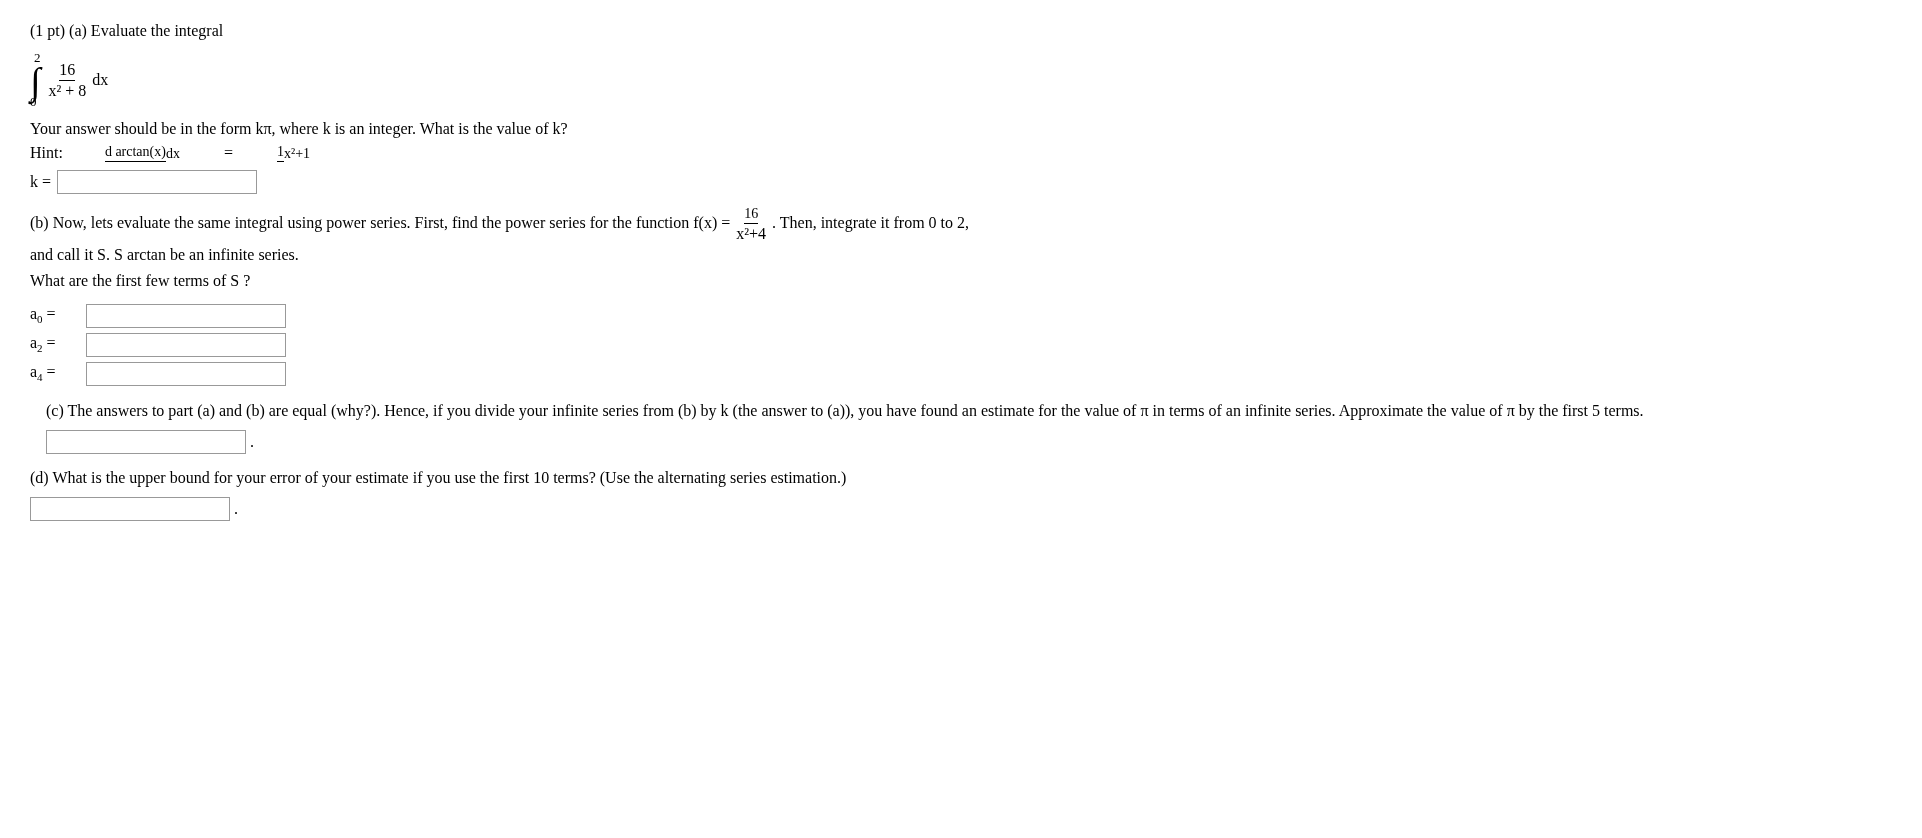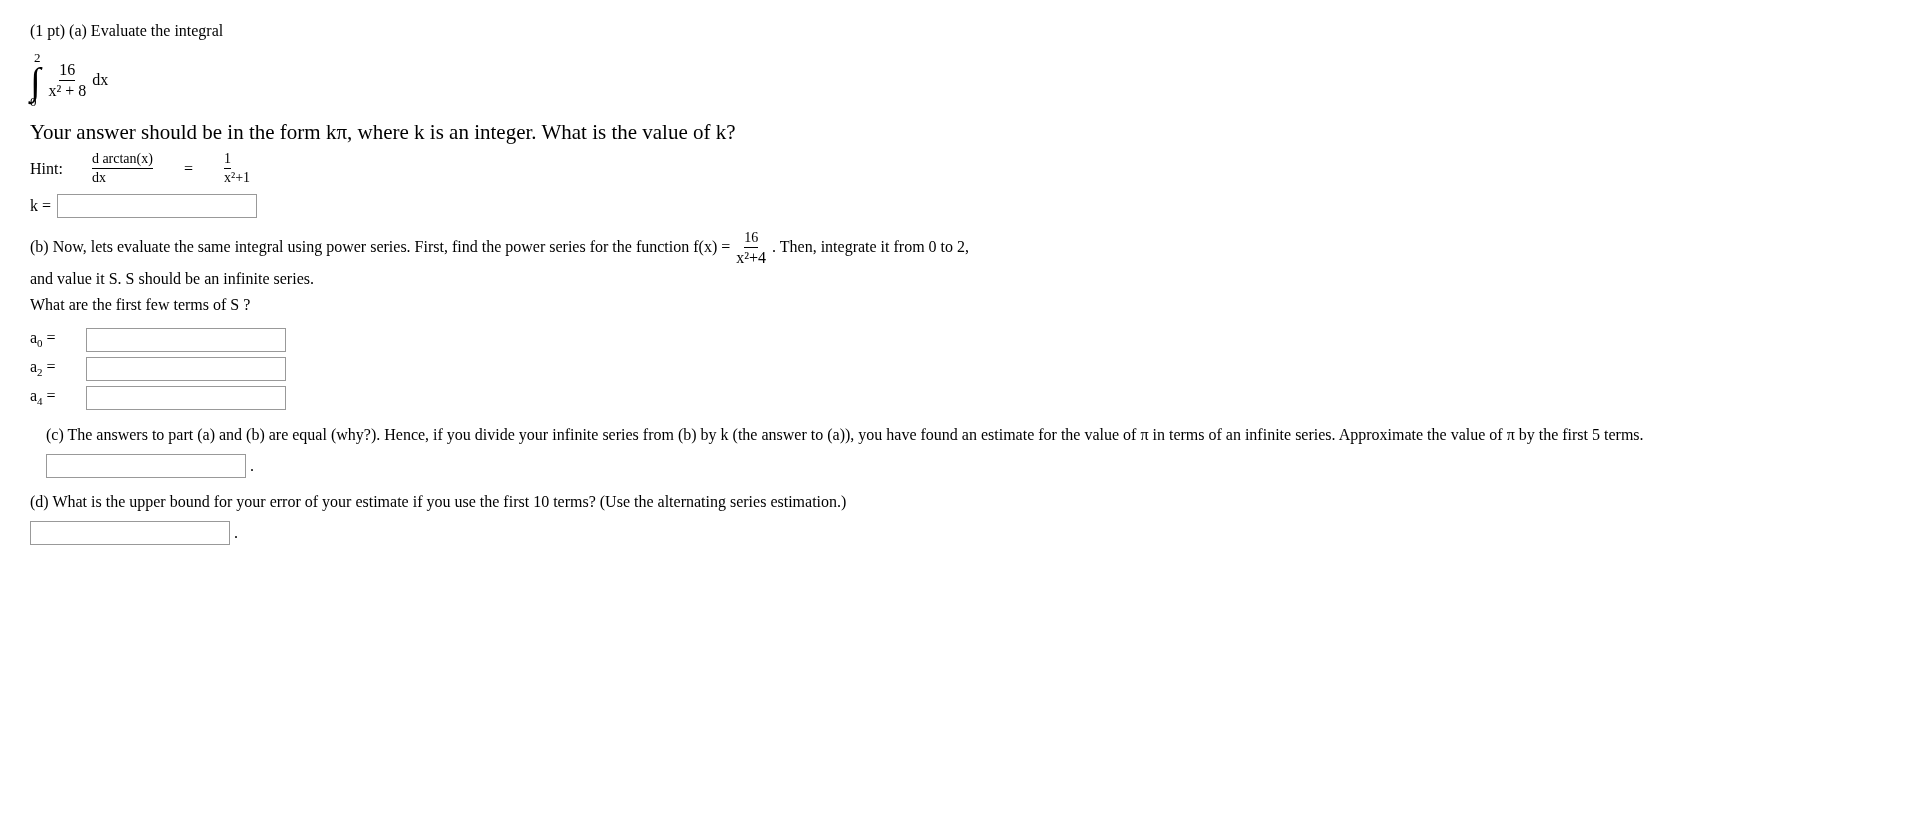--- a/index.html
+++ b/index.html
@@ -85,41 +85,40 @@
       padding-top: 1px;
       text-align: center;
       white-space: nowrap;
     }
 
     .dx-term {
       margin-left: 2px;
     }
 
     .answer-form-line {
-      font-size: 21px;
+      font-size: 16px;
       margin: 6px 0;
     }
 
     .hint-line {
       display: flex;
       align-items: center;
       font-size: 16px;
       margin: 4px 0 8px 0;
       gap: 16px;
     }
 
     .hint-label {
       margin-right: 6px;
     }
 
     .hint-fraction {
       display: inline-flex;
-      flex-direction: column;
-      align-items: flex-start;
-      margin: 0 7px;
+      align-items: flex-end;
+      margin: 0 20px;
       vertical-align: middle;
     }
 
     .hint-fraction-num {
       border-bottom: 1px solid #000;
       padding-bottom: 1px;
       text-align: center;
       font-size: 14px;
     }
 
@@ -283,21 +282,21 @@
   <div class="part-b-text">
     <span>(b)</span>
     <span>Now, lets evaluate the same integral using power series. First, find the power series for the function</span>
     <span>f(x) =</span>
     <span class="inline-fraction">
       <span class="inline-fraction-num">16</span>
       <span class="inline-fraction-den">x²+4</span>
     </span>
     <span>. Then, integrate it from 0 to 2,</span>
     <br>
-    <span>and value it S. S should be an infinite series.</span>
+    <span>and call it S. S arctan be an infinite series.</span>
     <br>
     <span>What are the first few terms of S ?</span>
   </div>
 
   
   <div class="series-terms-section">
     <div class="series-term-row">
       <span class="term-label">a<sub>0</sub> =</span>
       <input type="text" class="answer-input" value="" style="">
     </div>

